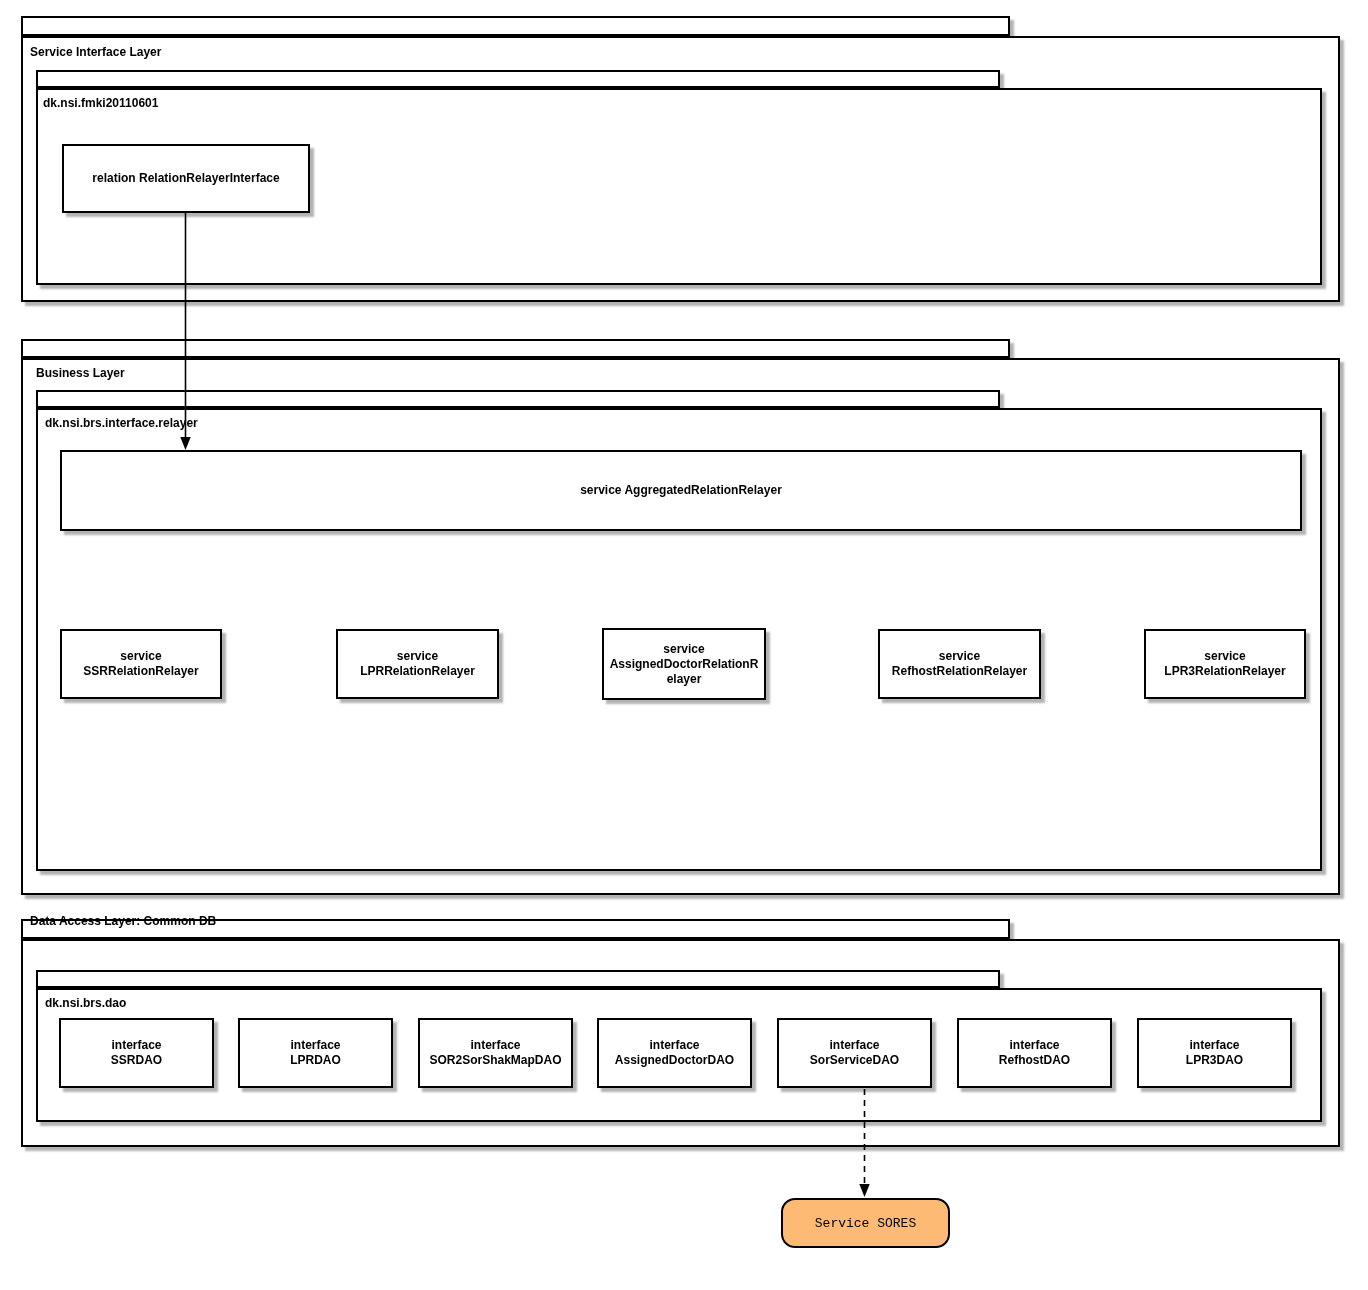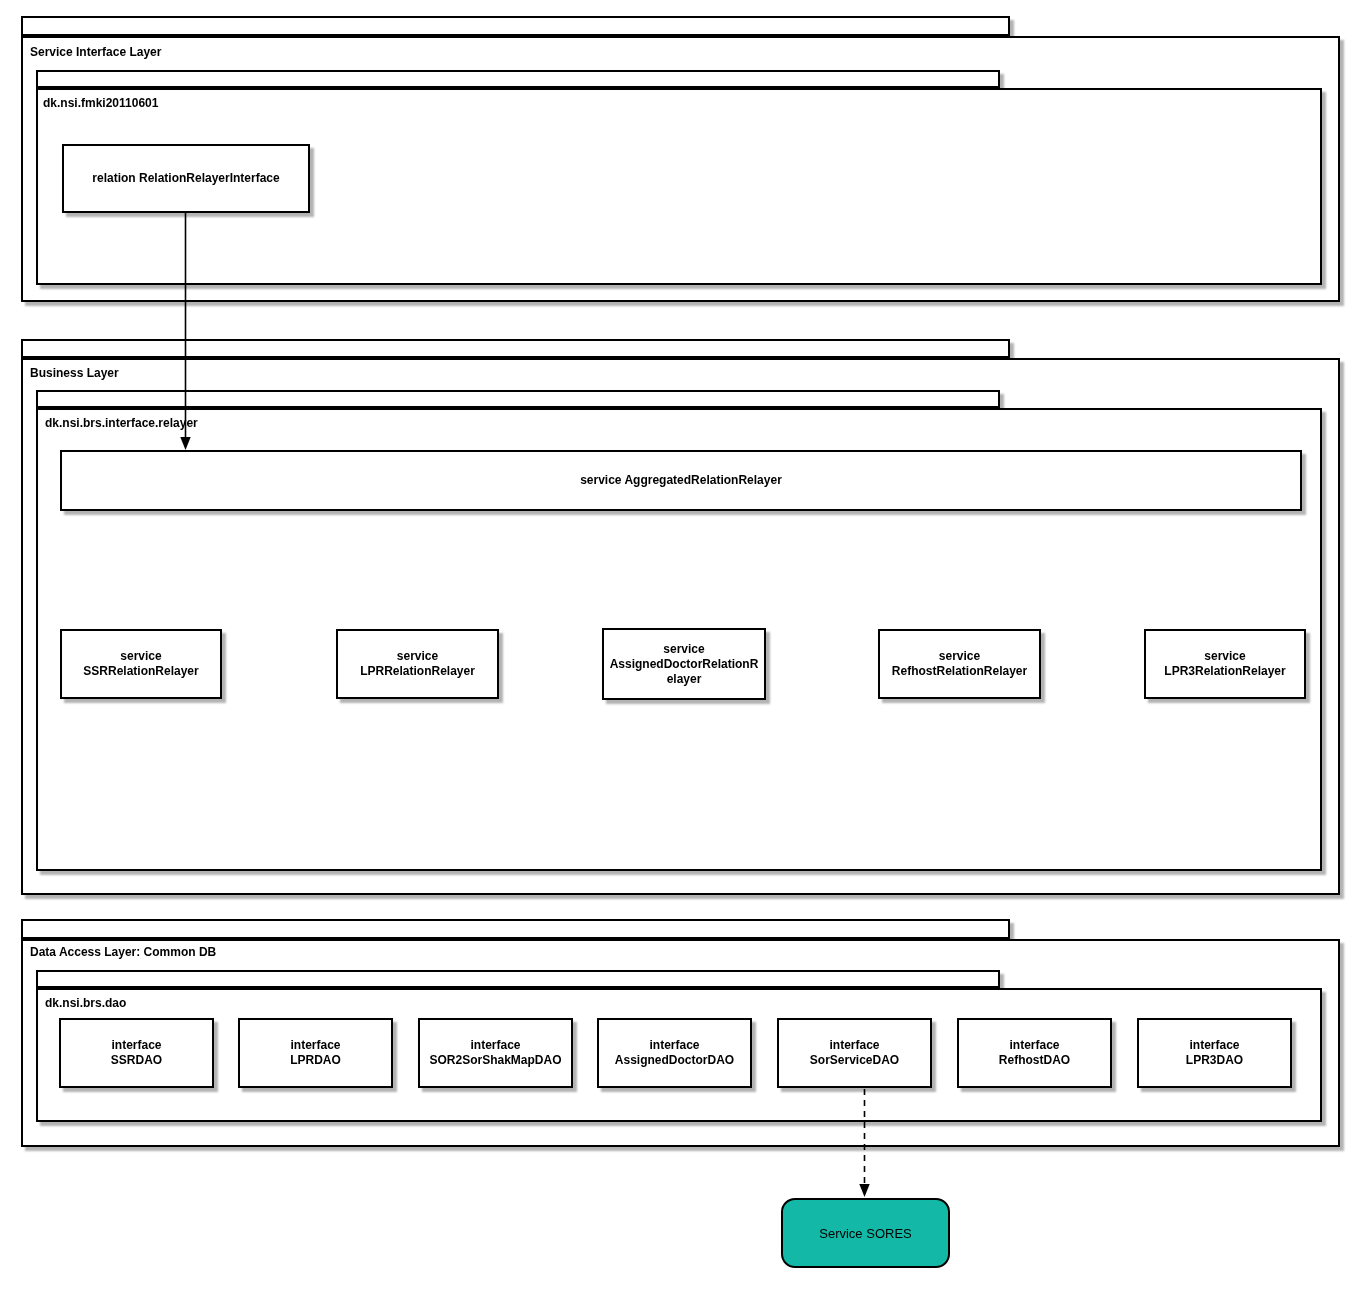--- a/index.html
+++ b/index.html
@@ -76,27 +76,27 @@
   <div class="pkg-tab" style="left:36px; top:70px; width:964px; height:18px;"></div>
   <div class="pkg-body" style="left:36px; top:88px; width:1286px; height:197px;"></div>
   <div class="pkg-title" style="left:43px; top:96px;">dk.nsi.fmki20110601</div>
 
   <div class="node" style="left:62px; top:144px; width:248px; height:69px;">
     <span class="lbl">relation RelationRelayerInterface</span>
   </div>
 
   <div class="pkg-tab" style="left:21px; top:339px; width:989px; height:19px;"></div>
   <div class="pkg-body" style="left:21px; top:358px; width:1319px; height:537px;"></div>
-  <div class="pkg-title" style="left:30px; top:366px;text-align:right;">Business Layer</div>
+  <div class="pkg-title" style="left:36px; top:366px;text-align:right;">Business Layer</div>
 
   <div class="pkg-tab" style="left:36px; top:390px; width:964px; height:18px;"></div>
   <div class="pkg-body" style="left:36px; top:408px; width:1286px; height:463px;"></div>
   <div class="pkg-title" style="left:45px; top:416px;">dk.nsi.brs.interface.relayer</div>
 
-  <div class="node" style="left:60px; top:450px; width:1242px; height:61px;">
+  <div class="node" style="left:60px; top:450px; width:1242px; height:81px;">
     <span class="lbl">service AggregatedRelationRelayer</span>
   </div>
 
   <div class="node" style="left:60px; top:629px; width:162px; height:70px;">
     <span class="lbl">service
 SSRRelationRelayer</span>
   </div>
   <div class="node" style="left:336px; top:629px; width:163px; height:70px;">
     <span class="lbl">service
 LPRRelationRelayer</span>
@@ -109,21 +109,21 @@
     <span class="lbl">service
 RefhostRelationRelayer</span>
   </div>
   <div class="node" style="left:1144px; top:629px; width:162px; height:70px;">
     <span class="lbl">service
 LPR3RelationRelayer</span>
   </div>
 
   <div class="pkg-tab" style="left:21px; top:919px; width:989px; height:20px;"></div>
   <div class="pkg-body" style="left:21px; top:939px; width:1319px; height:208px;"></div>
-  <div class="pkg-title" style="left:30px; top:945px;">Data Access Layer: Common DB</div>
+  <div class="pkg-title" style="left:30px; top:914px;">Data Access Layer: Common DB</div>
 
   <div class="pkg-tab" style="left:36px; top:970px; width:964px; height:18px;"></div>
   <div class="pkg-body" style="left:36px; top:988px; width:1286px; height:134px;"></div>
   <div class="pkg-title" style="left:45px; top:996px;">dk.nsi.brs.dao</div>
 
   <div class="node" style="left:59px; top:1018px; width:155px; height:70px;">
     <span class="lbl">interface
 SSRDAO</span>
   </div>
   <div class="node" style="left:238px; top:1018px; width:155px; height:70px;">
@@ -144,21 +144,21 @@
   </div>
   <div class="node" style="left:957px; top:1018px; width:155px; height:70px;">
     <span class="lbl">interface
 RefhostDAO</span>
   </div>
   <div class="node" style="left:1137px; top:1018px; width:155px; height:70px;">
     <span class="lbl">interface
 LPR3DAO</span>
   </div>
 
-  <div class="node rounded" style="left: 781px; top: 1198px; width: 169px; height: 70px; background: #14b8a6;">
+  <div class="node rounded" style="left: 781px; top: 1198px; width: 169px; height: 50px; background: #fdba74; font-family: Liberation Mono, monospace;">
     <span class="lbl">Service SORES</span>
   </div>
 
   <svg id="arrows" width="1368" height="1290" viewBox="0 0 1368 1290">
     <g>
       <line x1="185.5" y1="213" x2="185.5" y2="438" stroke="#000000" stroke-width="1.6"></line>
       <polygon points="185.5,450 180.3,437 190.7,437" fill="#000000"></polygon>
     </g>
     <g>
       <line x1="864.5" y1="1089" x2="864.5" y2="1185" stroke="#000000" stroke-width="1.6" stroke-dasharray="6,5"></line>

